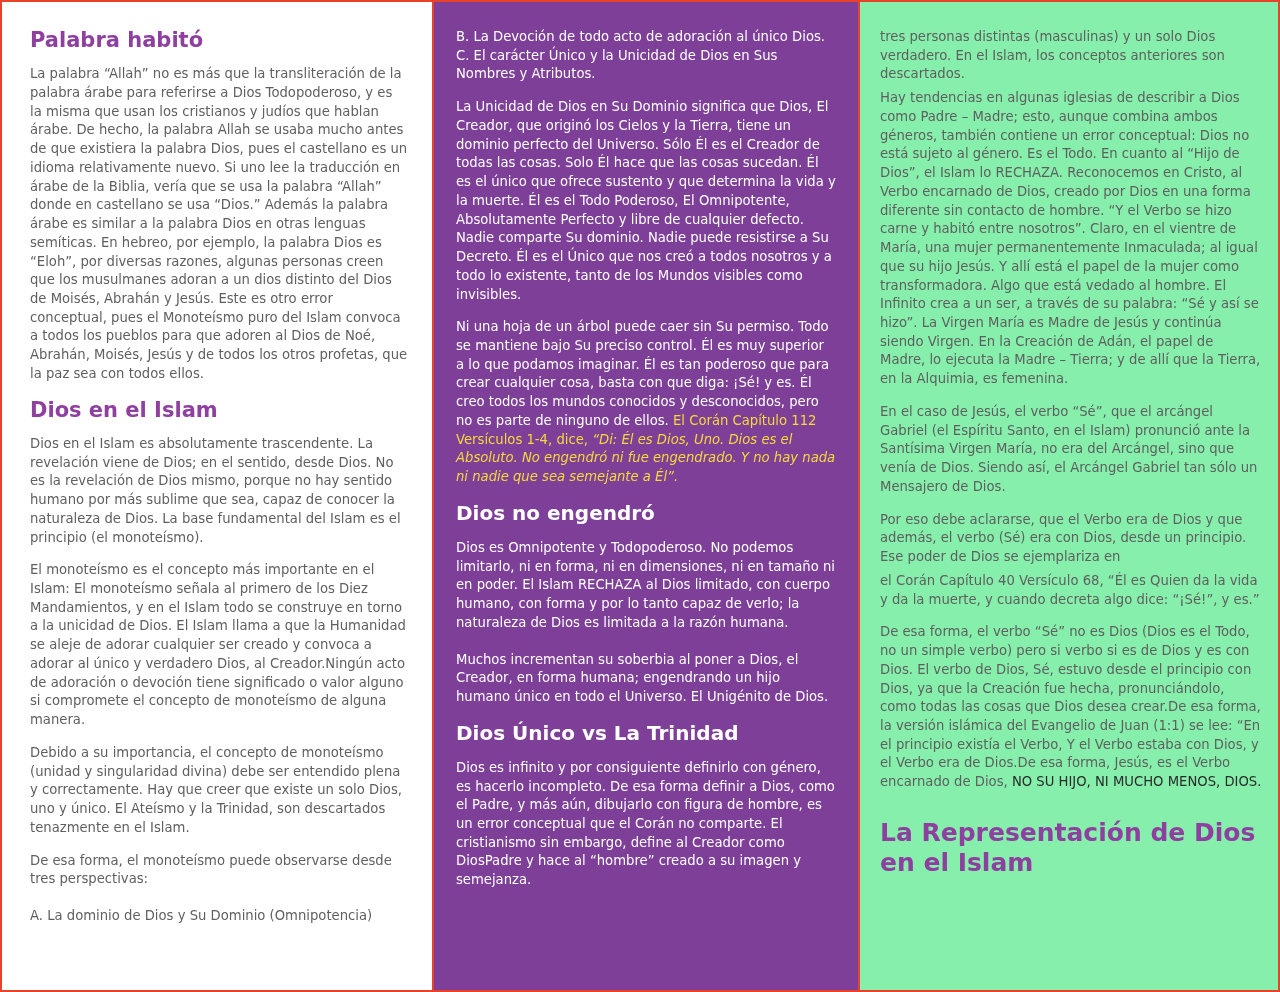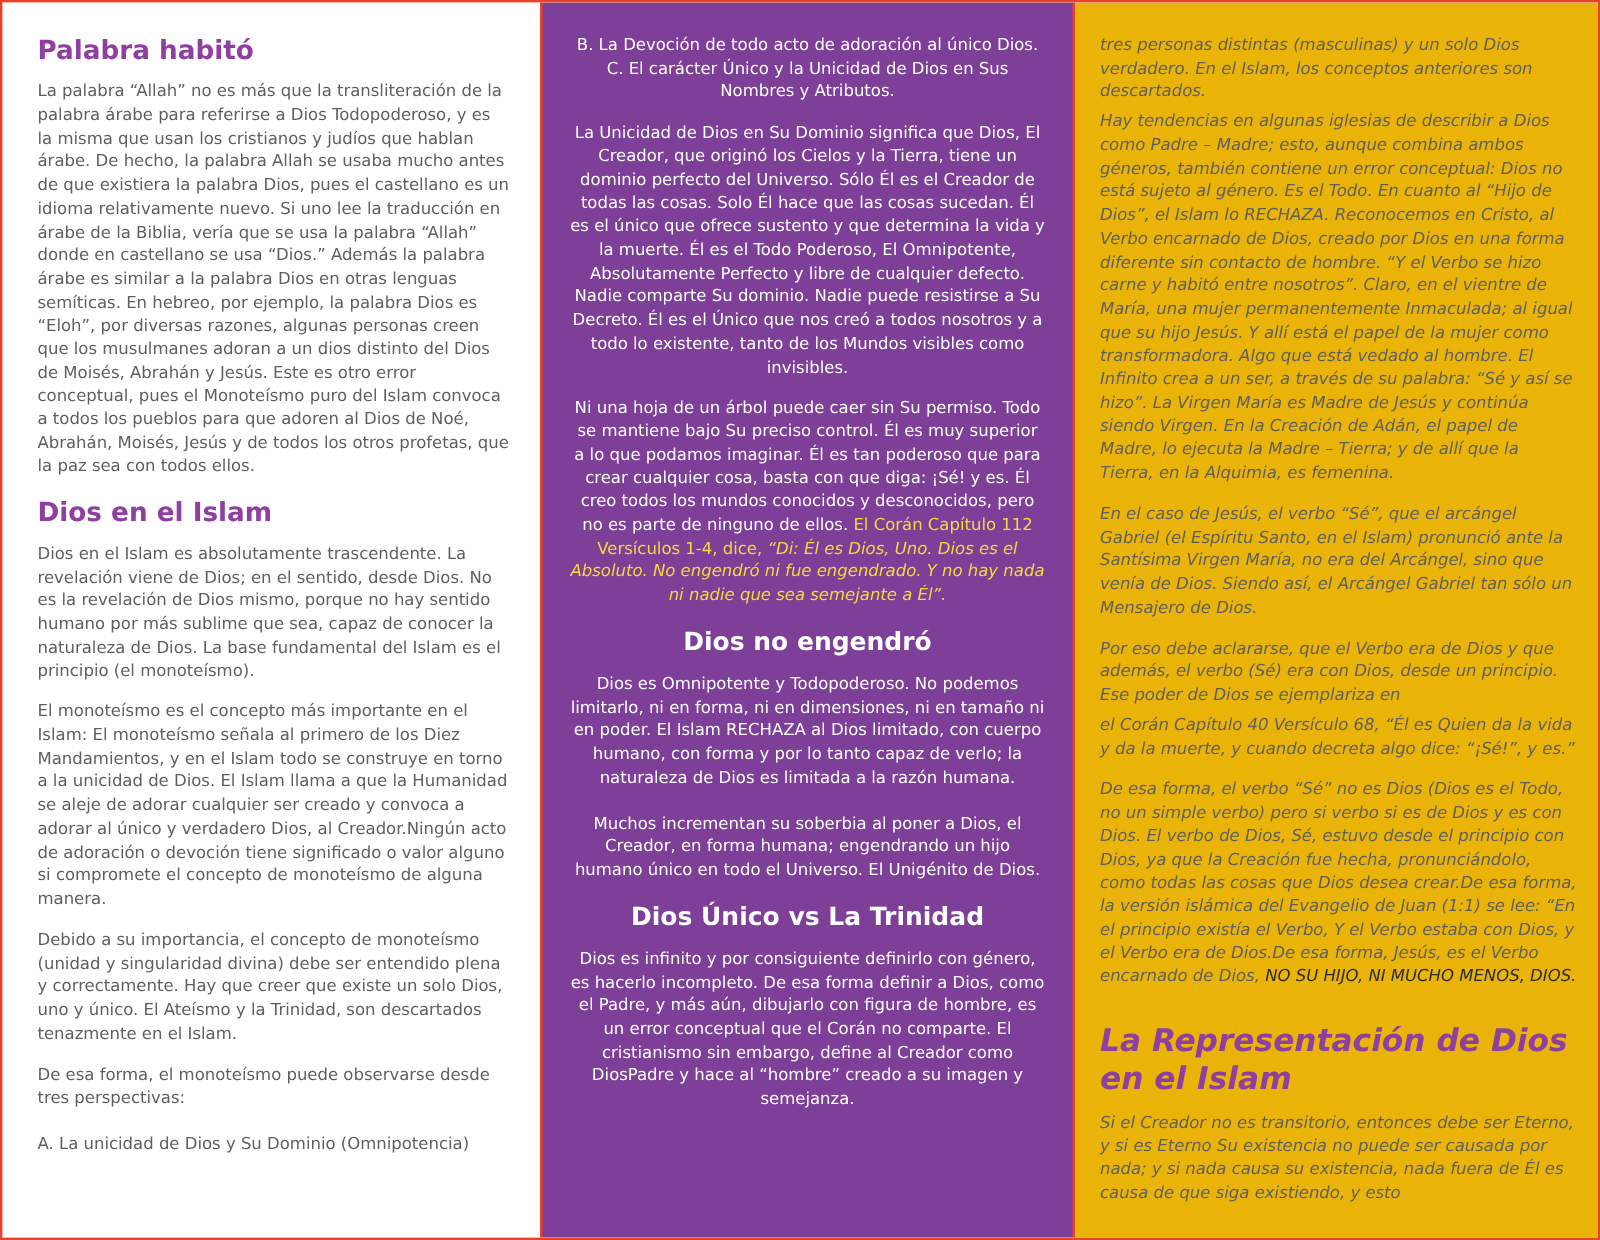--- a/index.html
+++ b/index.html
@@ -33,29 +33,27 @@
     color: #5a5a5a;
   }
   .col-mid {
     width: 428px;
     background: #7e3f98;
     color: #ffffff;
     border-left: 2px solid #e8432a;
     border-right: 2px solid #e8432a;
     padding-left: 22px;
     padding-right: 22px;
-    text-align: center;
   }
   .col-right {
     width: 418px;
-    background: #eab308;
+    background: #86efac;
     color: #5a5a5a;
     padding-left: 20px;
     padding-right: 16px;
-    font-style: italic;
   }
 
   h2.heading-left {
     font-size: 21px;
     line-height: 1.2;
     font-weight: bold;
     color: #8e3fa0;
     margin: 0 0 12px 0;
   }
   h2.heading-mid {
@@ -96,21 +94,21 @@
   <div class="col col-left">
     <h2 class="heading-left">Palabra habitó</h2>
     <p>La palabra “Allah” no es más que la transliteración de la palabra árabe para referirse a Dios Todopoderoso, y es la misma que usan los cristianos y judíos que hablan árabe. De hecho, la palabra Allah se usaba mucho antes de que existiera la palabra Dios, pues el castellano es un idioma relativamente nuevo. Si uno lee la traducción en árabe de la Biblia, vería que se usa la palabra “Allah” donde en castellano se usa “Dios.” Además la palabra árabe es similar a la palabra Dios en otras lenguas semíticas. En hebreo, por ejemplo, la palabra Dios es “Eloh”, por diversas razones, algunas personas creen que los musulmanes adoran a un dios distinto del Dios de Moisés, Abrahán y Jesús. Este es otro error conceptual, pues el Monoteísmo puro del Islam convoca a todos los pueblos para que adoren al Dios de Noé, Abrahán, Moisés, Jesús y de todos los otros profetas, que la paz sea con todos ellos.</p>
 
     <h2 class="heading-left sp-top-lg">Dios en el Islam</h2>
     <p>Dios en el Islam es absolutamente trascendente. La revelación viene de Dios; en el sentido, desde Dios. No es la revelación de Dios mismo, porque no hay sentido humano por más sublime que sea, capaz de conocer la naturaleza de Dios. La base fundamental del Islam es el principio (el monoteísmo).</p>
 
     <p>El monoteísmo es el concepto más importante en el Islam: El monoteísmo señala al primero de los Diez Mandamientos, y en el Islam todo se construye en torno a la unicidad de Dios. El Islam llama a que la Humanidad se aleje de adorar cualquier ser creado y convoca a adorar al único y verdadero Dios, al Creador.Ningún acto de adoración o devoción tiene significado o valor alguno si compromete el concepto de monoteísmo de alguna manera.</p>
     <p>Debido a su importancia, el concepto de monoteísmo (unidad y singularidad divina) debe ser entendido plena y correctamente. Hay que creer que existe un solo Dios, uno y único. El Ateísmo y la Trinidad, son descartados tenazmente en el Islam.</p>
     <p class="gap-sm">De esa forma, el monoteísmo puede observarse desde tres perspectivas:</p>
-    <p class="sp-top-md">A. La unicidad de Dios y Su Dominio (Omnipotencia)</p>
+    <p class="sp-top-md">A. La dominio de Dios y Su Dominio (Omnipotencia)</p>
   </div>
 
   <div class="col col-mid">
     <p class="yellow tight">B. La Devoción de todo acto de adoración al único Dios.</p>
     <p class="yellow">C. El carácter Único y la Unicidad de Dios en Sus Nombres y Atributos.</p>
 
     <p>La Unicidad de Dios en Su Dominio significa que Dios, El Creador, que originó los Cielos y la Tierra, tiene un dominio perfecto del Universo. Sólo Él es el Creador de todas las cosas. Solo Él hace que las cosas sucedan. Él es el único que ofrece sustento y que determina la vida y la muerte. Él es el Todo Poderoso, El Omnipotente, Absolutamente Perfecto y libre de cualquier defecto. Nadie comparte Su dominio. Nadie puede resistirse a Su Decreto. Él es el Único que nos creó a todos nosotros y a todo lo existente, tanto de los Mundos visibles como invisibles.</p>
 
     <p>
       <span>Ni una hoja de un árbol puede caer sin Su permiso. Todo se mantiene bajo Su preciso control. Él es muy superior a lo que podamos imaginar. Él es tan poderoso que para crear cualquier cosa, basta con que diga: ¡Sé! y es. Él creo todos los mundos conocidos y desconocidos, pero no es parte de ninguno de ellos.</span>
@@ -132,16 +130,15 @@
     <p>En el caso de Jesús, el verbo “Sé”, que el arcángel Gabriel (el Espíritu Santo, en el Islam) pronunció ante la Santísima Virgen María, no era del Arcángel, sino que venía de Dios. Siendo así, el Arcángel Gabriel tan sólo un Mensajero de Dios.</p>
 
     <p class="gap-sm">Por eso debe aclararse, que el Verbo era de Dios y que además, el verbo (Sé) era con Dios, desde un principio. Ese poder de Dios se ejemplariza en</p>
     <p class="dark-strong">el Corán Capítulo 40 Versículo 68, “Él es Quien da la vida y da la muerte, y cuando decreta algo dice: “¡Sé!”, y es.”</p>
 
     <p>
       <span>De esa forma, el verbo “Sé” no es Dios (Dios es el Todo, no un simple verbo) pero si verbo si es de Dios y es con Dios. El verbo de Dios, Sé, estuvo desde el principio con Dios, ya que la Creación fue hecha, pronunciándolo, como todas las cosas que Dios desea crear.De esa forma, la versión islámica del Evangelio de Juan (1:1) se lee: “En el principio existía el Verbo, Y el Verbo estaba con Dios, y el Verbo era de Dios.De esa forma, Jesús, es el Verbo encarnado de Dios, </span><span class="dark-strong">NO SU HIJO, NI MUCHO MENOS, DIOS.</span>
     </p>
 
     <h2 class="heading-right">La Representación de Dios en el Islam</h2>
-    <p>Si el Creador no es transitorio, entonces debe ser Eterno, y si es Eterno Su existencia no puede ser causada por nada; y si nada causa su existencia, nada fuera de Él es causa de que siga existiendo, y esto</p>
   </div>
 
 </div>
 
 </body></html>

